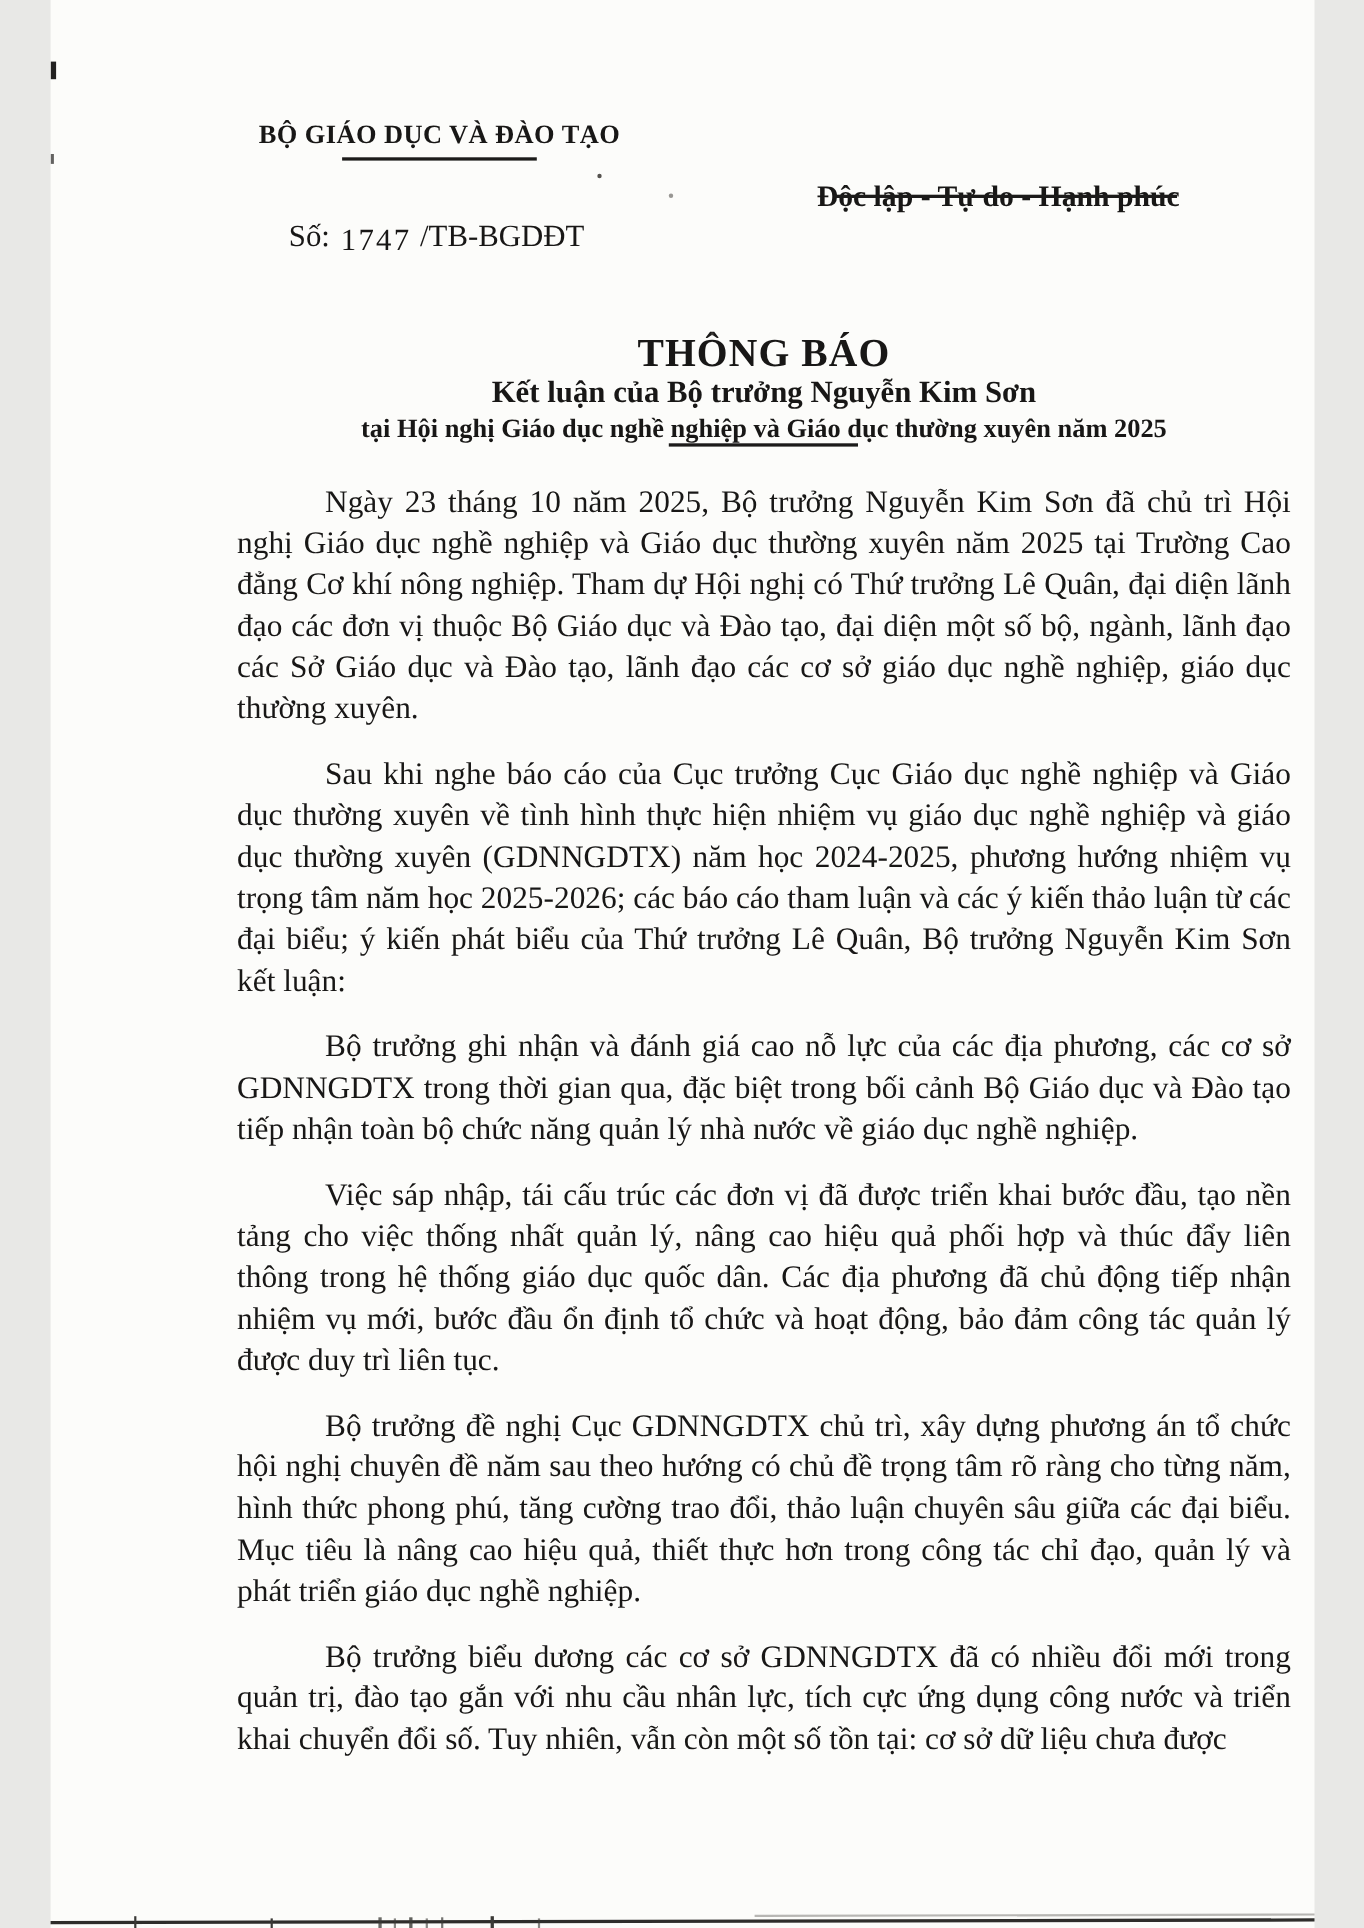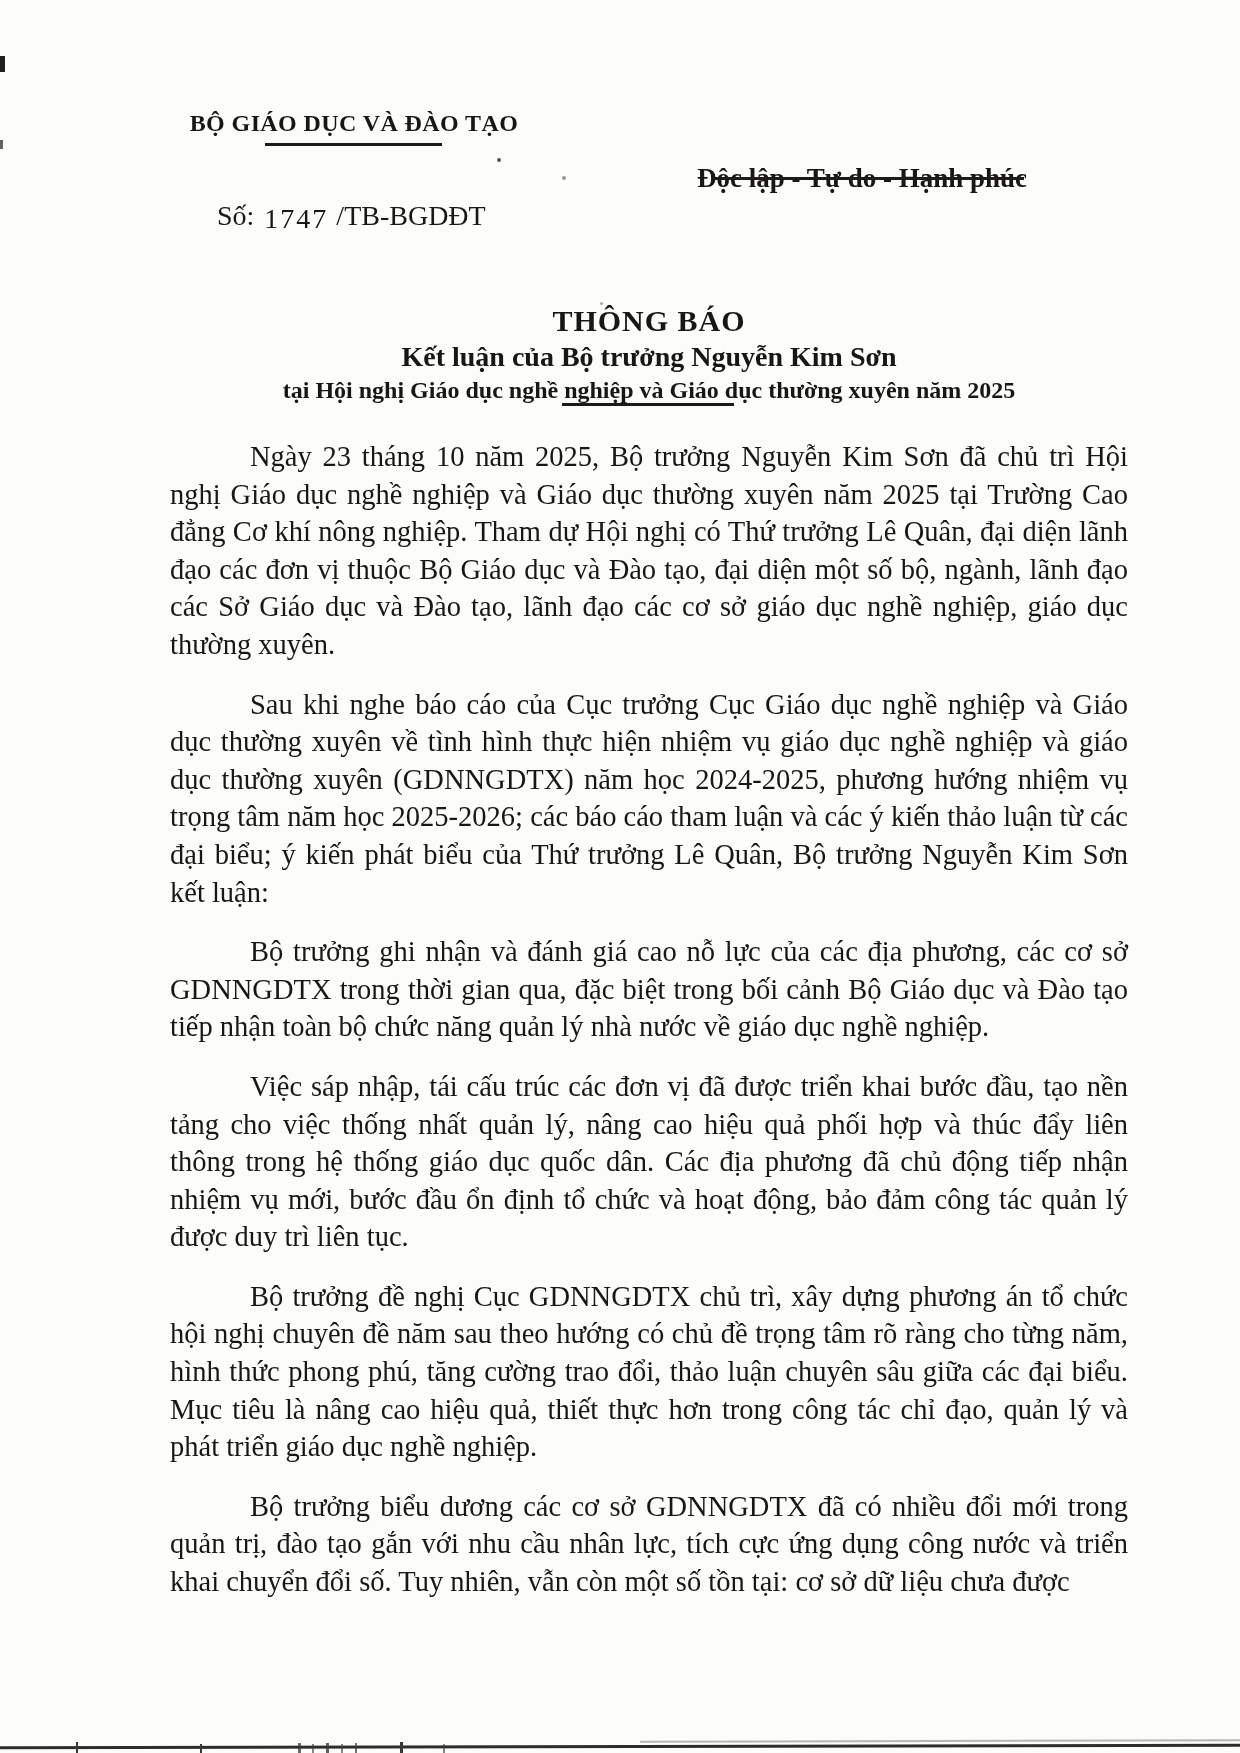--- a/index.html
+++ b/index.html
@@ -1,19 +1,19 @@
 <!DOCTYPE html>
 <html><head>
 <meta charset="utf-8">
 <style>
   * { margin:0; padding:0; box-sizing:border-box; }
   html,body { background:#e8e8e6; }
   .page {
     position:relative;
-    width:1240px; height:1753px;
+    width:1149px; height:1753px;
     margin:0 auto;
     background:#fcfcfa;
     overflow:hidden;
     font-family:"Liberation Serif","DejaVu Serif",serif;
     color:#181716;
   }
   
   .org-name{
     position:absolute; left:183px; top:110px; width:342px;
     text-align:center; font-weight:bold; font-size:24px; letter-spacing:.4px;
@@ -37,21 +37,21 @@
   .motto-underline{
     position:absolute; left:712px; top:177px; width:312px; height:3px; background:#1c1b1a;
   }
   .date-line{
     position:absolute; left:620px; top:201px; width:528px;
     text-align:center; font-style:italic; font-size:28px; white-space:nowrap;
   }
   .date-day{ font-style:normal; display:inline-block; transform:translateY(4px); margin:0 10px 0 2px; }
   
   .title-block{ position:absolute; left:170px; top:303px; width:958px; text-align:center; }
-  .doc-type{ font-weight:bold; font-size:30px; letter-spacing:1px; line-height:36px; }
+  .doc-type{ font-weight:bold; font-size:36px; letter-spacing:1px; line-height:36px; }
   .title-l2{ font-weight:bold; font-size:28px; line-height:34px; margin-top:1px; }
   .title-l3{ font-weight:bold; font-size:24px; line-height:33px; }
   .title-underline{
     position:absolute; left:562px; top:403px; width:172px; height:3px; background:#1c1b1a;
   }
   
   .body-block{
     position:absolute; left:170px; top:438px; width:958px;
     font-size:28.5px; line-height:37.6px; text-align:justify;
   }

